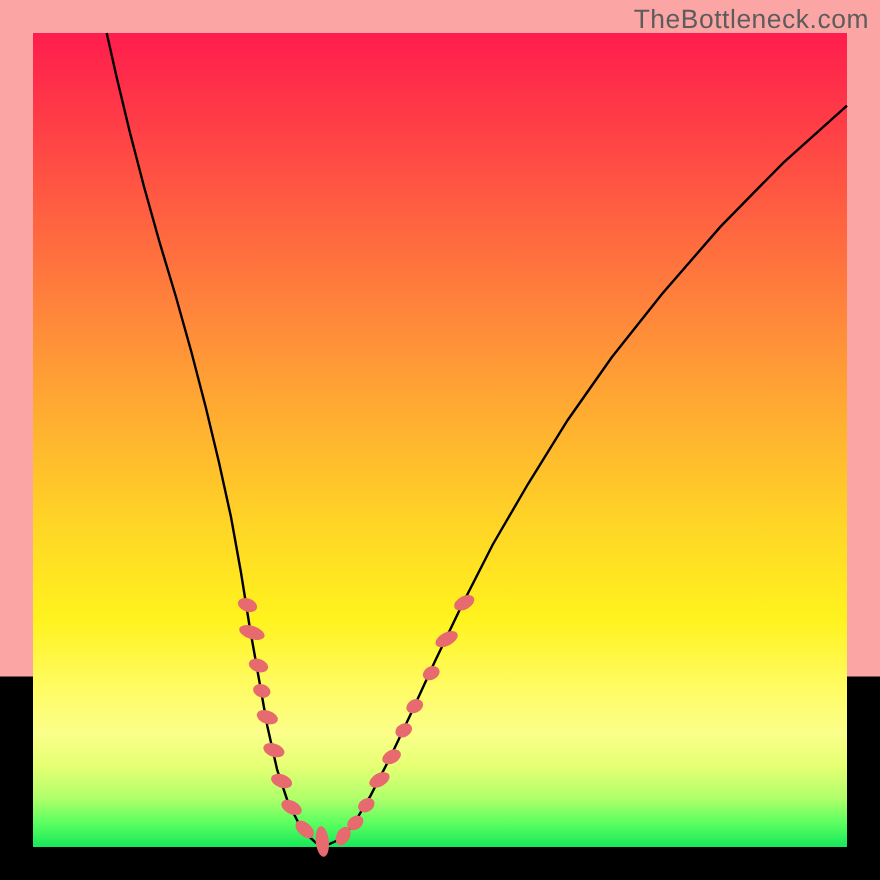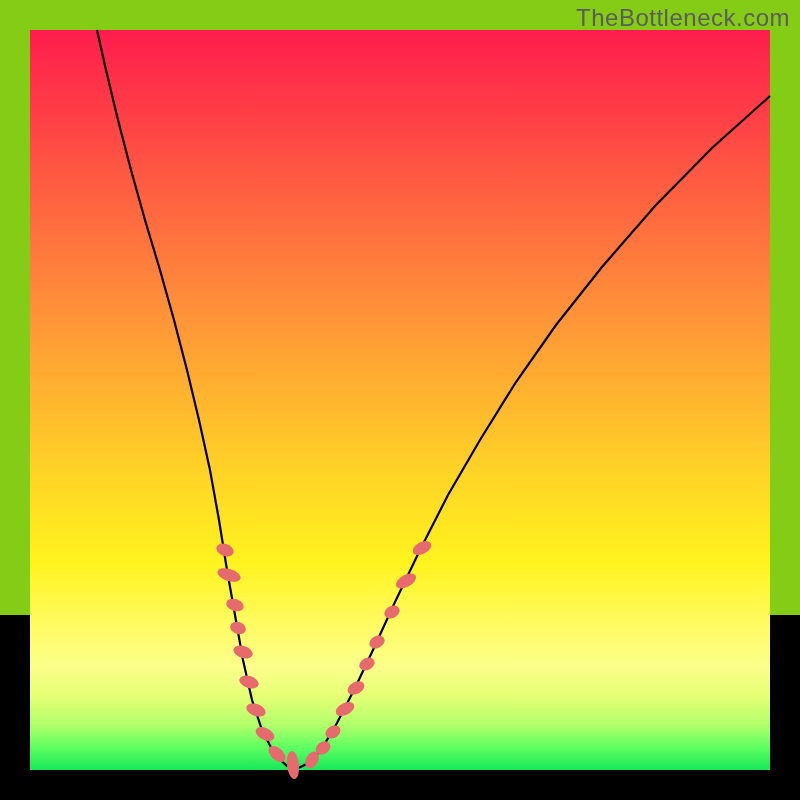--- a/index.html
+++ b/index.html
@@ -8,21 +8,21 @@
     width: 800px;
     height: 800px;
     overflow: hidden;
     font-family: Arial, Helvetica, sans-serif;
     background: #000;
   }
   .frame {
     position: relative;
     width: 800px;
     height: 615px;
-    background: #84cc16;
+    background: #fca5a5;
   }
   .watermark {
     position: absolute;
     top: 4px;
     right: 10px;
     color: #5c5c5c;
     font-size: 24px;
     font-weight: 500;
     letter-spacing: 0.5px;
     user-select: none;

